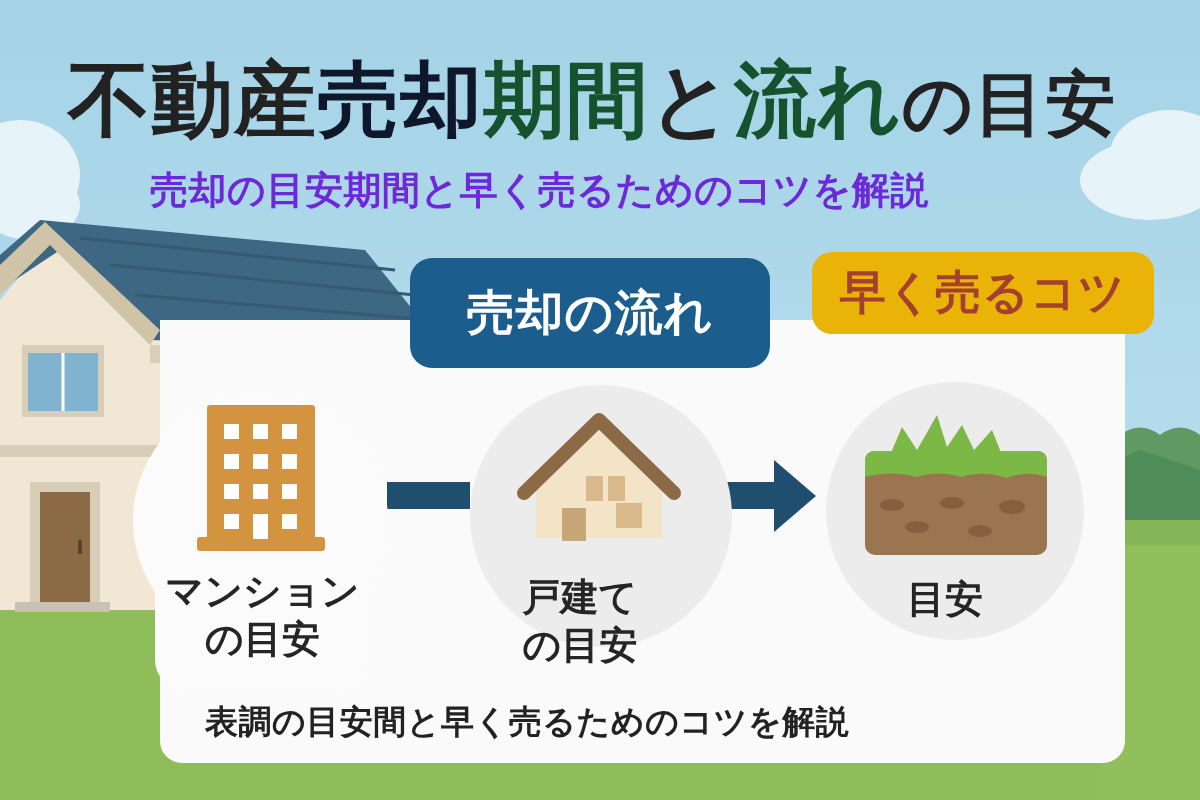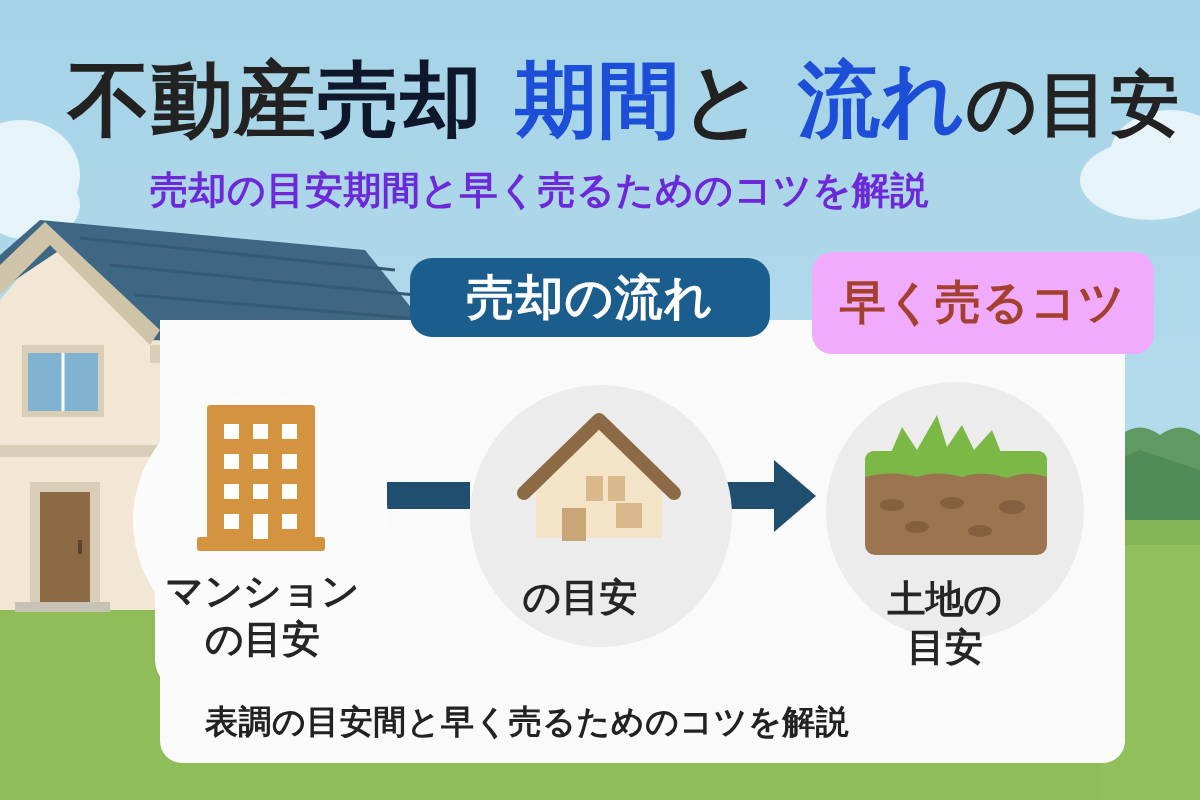--- a/index.html
+++ b/index.html
@@ -14,29 +14,29 @@
   .grass-far { position: absolute; left: 1120px; top: 520px; width: 80px; height: 100px; background: #84b556; }
   .grass-right { position: absolute; left: 1100px; top: 545px; width: 100px; height: 255px; background: #91bf5c; }
 
   
   .house { position: absolute; left: 0; top: 210px; width: 450px; height: 410px; }
 
   
   .title { position: absolute; left: 68px; top: 50px; white-space: nowrap; font-weight: bold; font-size: 82px; letter-spacing: 1px; line-height: 100px; }
   .title .t-dark { color: #222222; }
   .title .t-red { color: #0f172a; }
-  .title .t-blue { color: #1d4ed8; margin-left: 32px; }
+  .title .t-blue { color: #14532d; }
   .title .t-small { font-size: 70px; color: #222222; }
   .subtitle { position: absolute; left: 150px; top: 165px; font-size: 38px; font-weight: bold; color: #6d28d9; white-space: nowrap; letter-spacing: 0.5px; }
 
   
   .panel { position: absolute; left: 160px; top: 320px; width: 965px; height: 443px; background: #fafafa; border-radius: 0 0 22px 22px; }
 
-  .badge-flow { position: absolute; left: 410px; top: 258px; width: 360px; height: 79px; background: #1b5d8d; border-radius: 22px; display: flex; align-items: center; justify-content: center; color: #ffffff; font-size: 48px; font-weight: bold; letter-spacing: 1px; }
-  .badge-tips { position: absolute; left: 812px; top: 252px; width: 342px; height: 102px; background: #f0abfc; border-radius: 20px; display: flex; align-items: center; justify-content: center; color: #a3402e; font-size: 46px; font-weight: bold; letter-spacing: 1px; }
+  .badge-flow { position: absolute; left: 410px; top: 258px; width: 360px; height: 110px; background: #1b5d8d; border-radius: 22px; display: flex; align-items: center; justify-content: center; color: #ffffff; font-size: 48px; font-weight: bold; letter-spacing: 1px; }
+  .badge-tips { position: absolute; left: 812px; top: 252px; width: 342px; height: 82px; background: #eab308; border-radius: 20px; display: flex; align-items: center; justify-content: center; color: #a3402e; font-size: 46px; font-weight: bold; letter-spacing: 1px; }
 
   .circle { position: absolute; border-radius: 50%; }
   .c1 { left: 133px; top: 393px; width: 255px; height: 255px; background: #fbfbfb; }
   .c1-body { position: absolute; left: 155px; top: 560px; width: 212px; height: 130px; background: #fbfbfb; border-radius: 0 0 30px 30px; }
   .c2 { left: 470px; top: 385px; width: 262px; height: 262px; background: #ececec; }
   .c3 { left: 826px; top: 382px; width: 258px; height: 258px; background: #ececec; }
 
   .icon-holder { position: absolute; }
   .label { position: absolute; text-align: center; font-size: 38px; font-weight: bold; color: #252525; line-height: 48px; }
   .label span { display: block; }
@@ -147,32 +147,32 @@
 <div class="circle c2"></div>
 <svg class="icon-holder" style="left:516px; top:398px;" width="166" height="145" viewBox="0 0 166 145">
   <polygon points="20,80 83,20 146,80 146,140 20,140" fill="#f3e3c7"></polygon>
   <polyline points="8,95 83,22 158,95" fill="none" stroke="#8c6a45" stroke-width="14" stroke-linecap="round" stroke-linejoin="round"></polyline>
   <rect x="70" y="78" width="17" height="25" fill="#d9b88c"></rect>
   <rect x="92" y="78" width="17" height="25" fill="#d9b88c"></rect>
   <rect x="46" y="110" width="24" height="33" fill="#c9a678"></rect>
   <rect x="100" y="105" width="26" height="25" fill="#d9b88c"></rect>
 </svg>
 <div class="label" style="left:495px; top:573px; width:170px;">
+  <span>戸建て</span>
   <span>の目安</span>
 </div>
 
 <div class="circle c3"></div>
 <svg class="icon-holder" style="left:862px; top:415px;" width="186" height="140" viewBox="0 0 186 140">
   <path d="M28 40 L40 12 L55 35 L75 0 L85 32 L100 10 L112 35 L130 15 L140 40 Z" fill="#7bb845"></path>
   <rect x="3" y="36" width="182" height="104" rx="10" fill="#9b7450"></rect>
   <path d="M3 46 Q3 36 13 36 L175 36 Q185 36 185 46 L185 62 Q165 55 145 63 Q120 55 100 62 Q75 55 55 62 Q30 55 3 62 Z" fill="#7bb845"></path>
   <ellipse cx="30" cy="90" rx="12" ry="6" fill="#84603f"></ellipse>
   <ellipse cx="90" cy="88" rx="12" ry="6" fill="#84603f"></ellipse>
   <ellipse cx="150" cy="92" rx="13" ry="7" fill="#84603f"></ellipse>
   <ellipse cx="55" cy="112" rx="12" ry="6" fill="#84603f"></ellipse>
   <ellipse cx="118" cy="116" rx="12" ry="6" fill="#84603f"></ellipse>
 </svg>
 <div class="label" style="left:870px; top:575px; width:150px;">
-  <span>土地の</span>
   <span>目安</span>
 </div>
 
 <div class="bottom-text">表調の目安間と早く売るためのコツを解説</div>
 
 </body></html>

